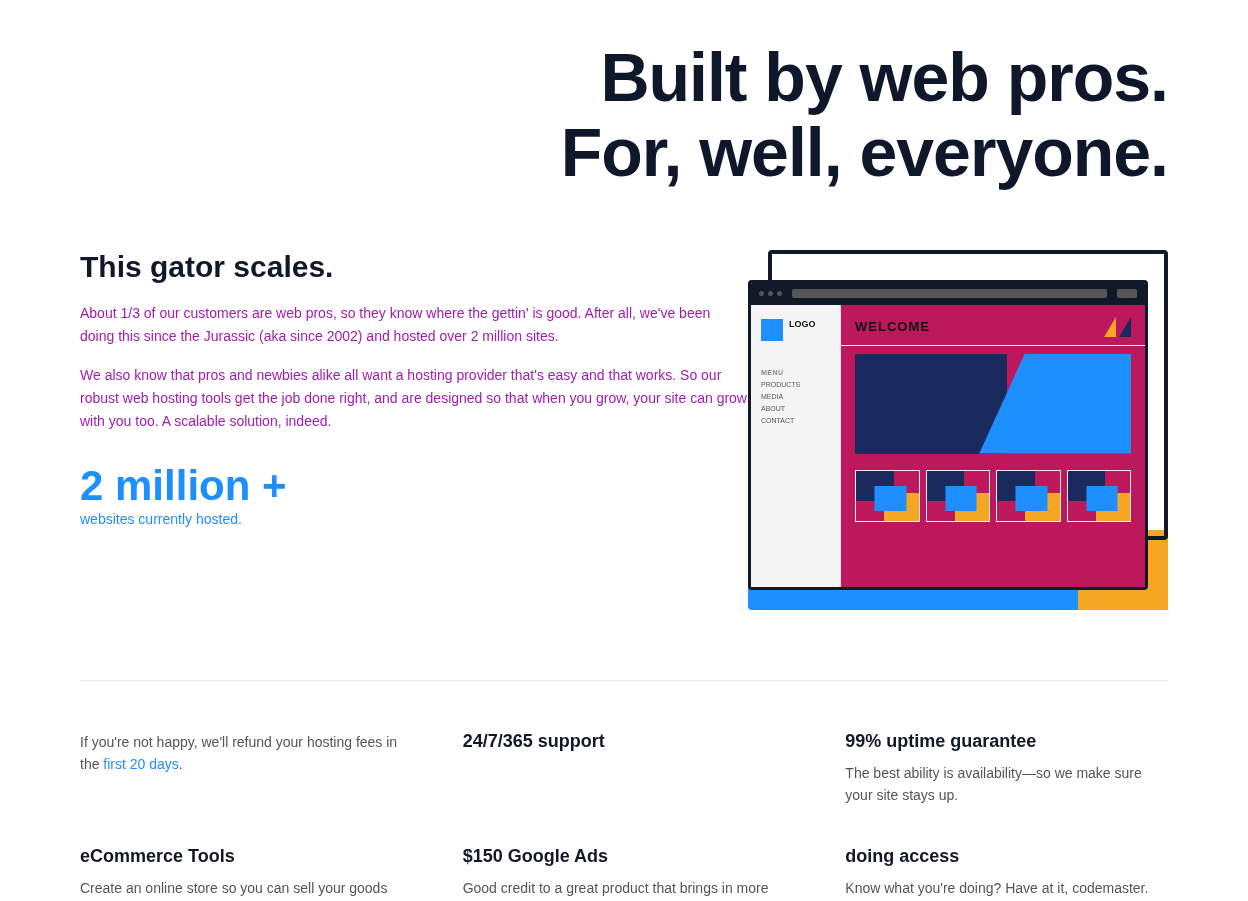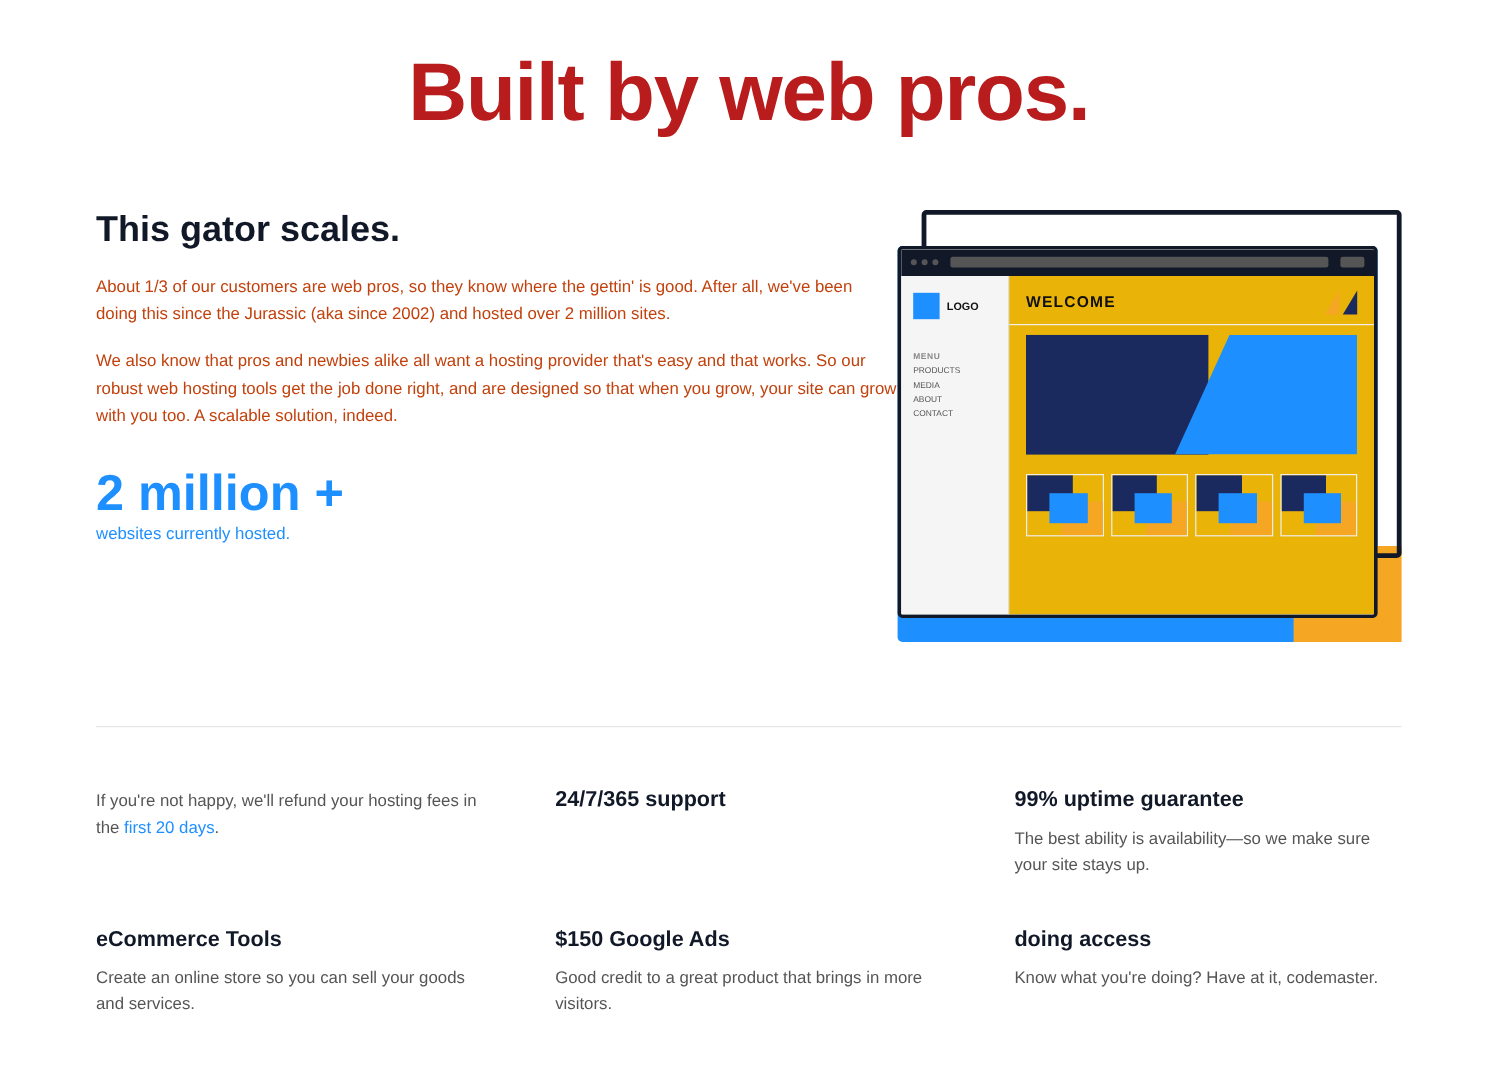--- a/index.html
+++ b/index.html
@@ -10,25 +10,25 @@
     }
 
     .page-wrapper {
       max-width: 1248px;
       margin: 0 auto;
       padding: 40px 80px 60px;
     }
 
     
     .hero-heading {
-      text-align: center;
+      text-align: right;
       font-size: 68px;
       font-weight: 900;
       line-height: 1.1;
-      color: #b91c1c;
+      color: #0f172a;
       margin-bottom: 60px;
       letter-spacing: -1px;
     }
 
     
     .main-section {
       display: flex;
       align-items: flex-start;
       margin-bottom: 70px;
     }
@@ -46,21 +46,21 @@
     .section-title {
       font-size: 30px;
       font-weight: 800;
       color: #111827;
       margin-bottom: 18px;
     }
 
     .body-text {
       font-size: 14px;
       line-height: 1.65;
-      color: #c2410c;
+      color: #a21caf;
       margin-bottom: 16px;
     }
 
     .link-blue {
       color: #1e8fff;
       text-decoration: none;
     }
 
     
     .stats-row {
@@ -153,21 +153,21 @@
 
     .illus-sidebar {
       width: 90px;
       background: #f5f5f5;
       padding: 14px 10px;
       border-right: 1px solid #ddd;
     }
 
     .illus-logo-row {
       display: flex;
-      align-items: center;
+      align-items: flex-start;
       gap: 6px;
       margin-bottom: 28px;
     }
 
     .illus-logo-icon {
       width: 22px;
       height: 22px;
       background: #1e8fff;
     }
 
@@ -188,21 +188,21 @@
     .illus-nav-item {
       font-size: 7px;
       color: #555;
       margin-bottom: 3px;
       padding: 1px 0;
     }
 
     .illus-main-content {
       flex: 1;
       position: relative;
-      background: #eab308;
+      background: #be185d;
     }
 
     .illus-welcome-header {
       display: flex;
       align-items: center;
       justify-content: space-between;
       padding: 12px 14px 8px;
       border-bottom: 1px solid #eee;
     }
 
@@ -328,20 +328,21 @@
       color: #555;
     }
   </style>
 </head>
 <body>
 
 <div class="page-wrapper">
 
   <h1 class="hero-heading">
     <span>Built by web pros.</span><br>
+    <span>For, well, everyone.</span>
   </h1>
 
   <div class="main-section">
 
     <div class="main-left">
       <h2 class="section-title">This gator scales.</h2>
       <p class="body-text">About 1/3 of our customers are web pros, so they know where the gettin' is good. After all, we've been doing this since the Jurassic (aka since 2002) and hosted over 2 million sites.</p>
       <p class="body-text">We also know that pros and newbies alike all want a hosting provider that's easy and that works. So our robust web hosting tools get the job done right, and are designed so that when you grow, your site can grow with you too. A scalable solution, indeed.</p>
 
       <div class="stats-row">

